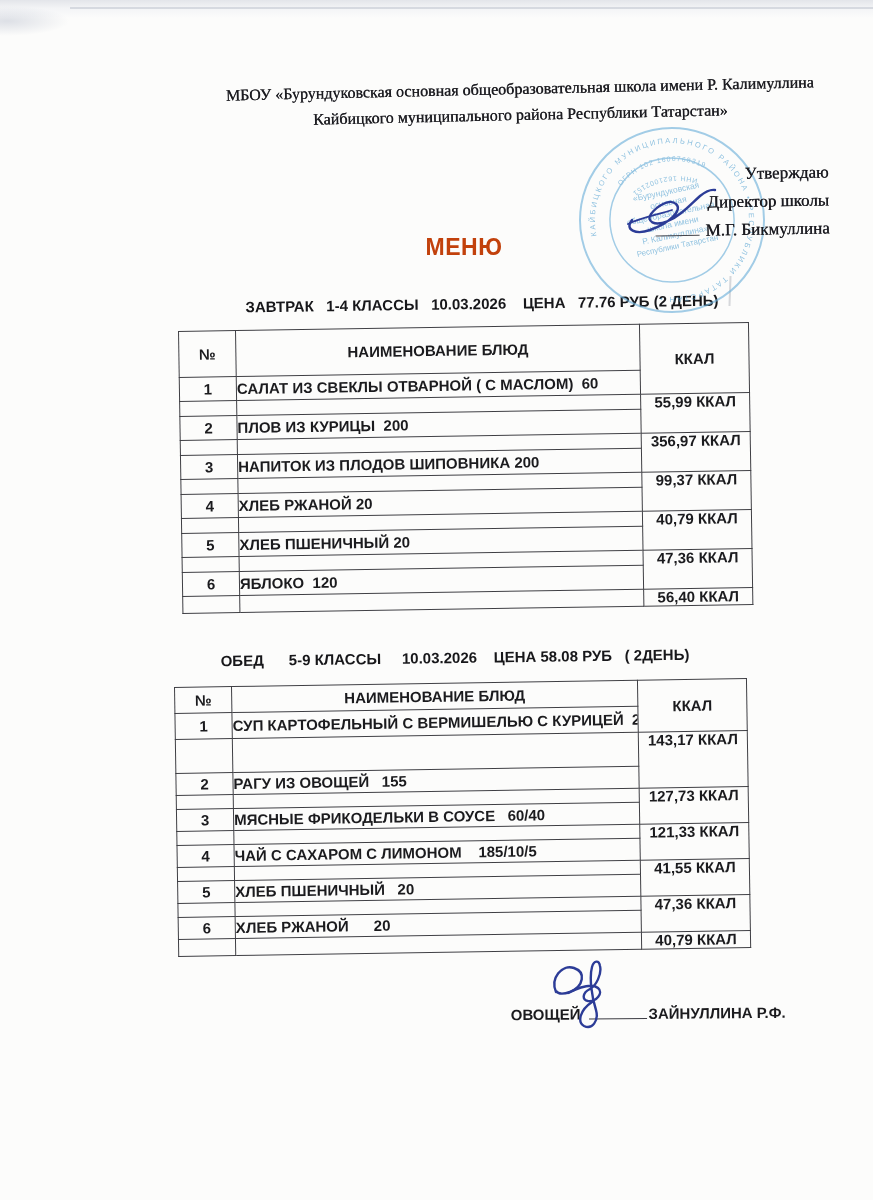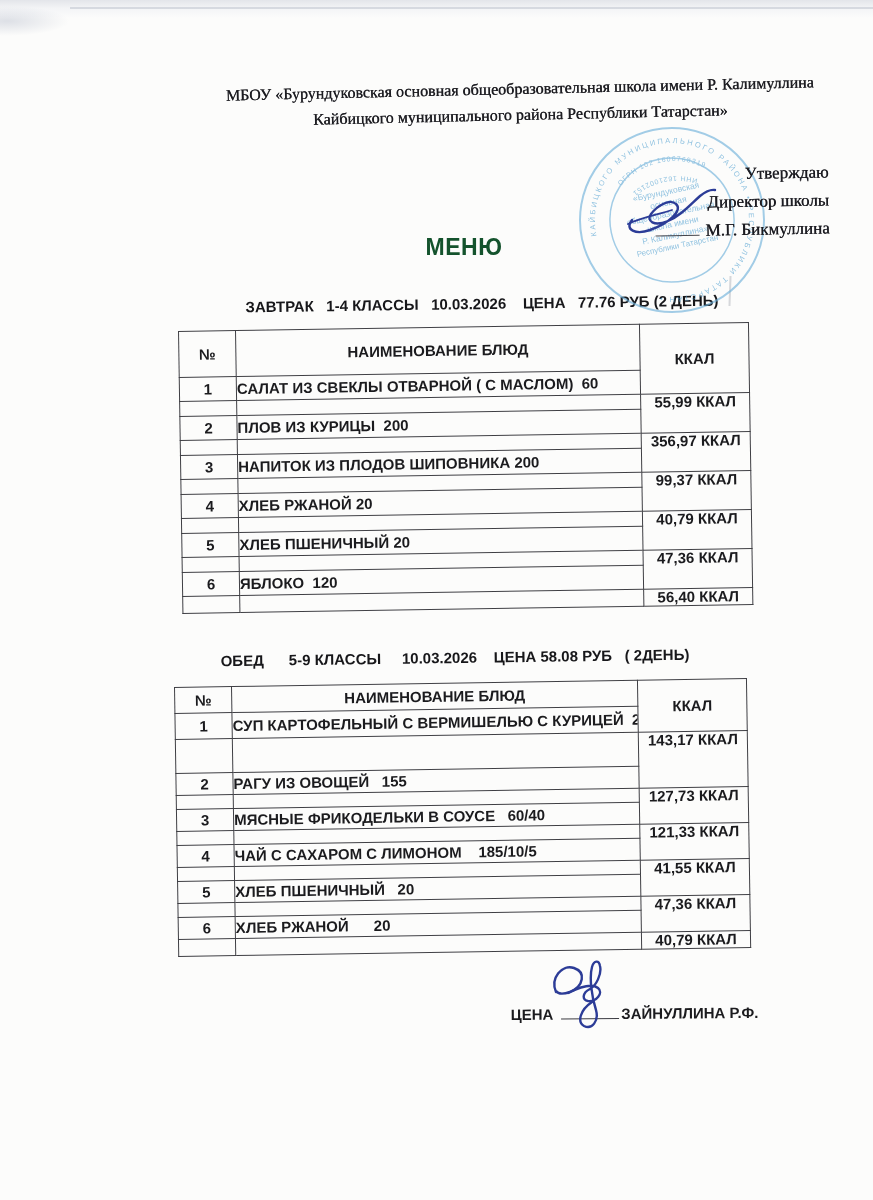--- a/index.html
+++ b/index.html
@@ -29,21 +29,21 @@
 
   
   .stamp{position:absolute;left:574px;top:122px;transform:rotate(-12deg);opacity:.62;z-index:1;}
   .stamp text{fill:#4f9fd0;font-family:"Liberation Sans",sans-serif;}
 
   .sig{position:absolute;z-index:4;}
   .sig path{fill:none;stroke:#2c3c97;stroke-linecap:round;stroke-linejoin:round;}
 
   
   .menu-title{position:absolute;left:164px;top:234px;width:600px;text-align:center;
-    font-size:23px;font-weight:bold;letter-spacing:.5px;color:#14532d;}
+    font-size:23px;font-weight:bold;letter-spacing:.5px;color:#c2410c;}
 
   .table-title{position:absolute;width:620px;text-align:center;font-size:15px;
     font-weight:bold;color:#17171a;white-space:pre;transform:rotate(-.8deg);}
   .t1-title{left:172px;top:295px;}
   .t2-title{left:145px;top:649px;}
 
   
   table.menu{position:absolute;border-collapse:collapse;table-layout:fixed;
     transform:rotate(-.9deg);transform-origin:top left;color:#1b1b1e;}
   table.t1{left:178px;top:331px;width:570px;}
@@ -259,21 +259,21 @@
     </tr>
     <tr class="rB">
       <td></td>
           <td></td>
       <td class="c-kcal">40,79 ККАЛ</td>
     </tr>
   </tbody>
     </table>
 
   <div class="cook-line">
-    <span>ЦЕНА</span><span class="cook-sign-line"></span><span>ЗАЙНУЛЛИНА Р.Ф.</span>
+    <span>ОВОЩЕЙ</span><span class="cook-sign-line"></span><span>ЗАЙНУЛЛИНА Р.Ф.</span>
   </div>
 
   <svg class="sig" style="left:542px;top:950px;" width="88" height="88" viewBox="0 0 88 88">
     <path d="M14,42 C8,28 20,14 32,18 C44,22 42,36 28,42 C22,44 16,44 14,41" stroke-width="2.4"></path>
     <path d="M26,43 C38,37 50,33 56,38 C62,43 54,52 46,51 C40,50 40,43 48,39 C54,36 60,24 58,16 C57,10 52,10 50,17 C47,28 50,48 54,60 C57,71 50,80 42,76 C35,72 38,60 50,52" stroke-width="2.4"></path>
   </svg>
 
 </div>
 
 </body></html>

